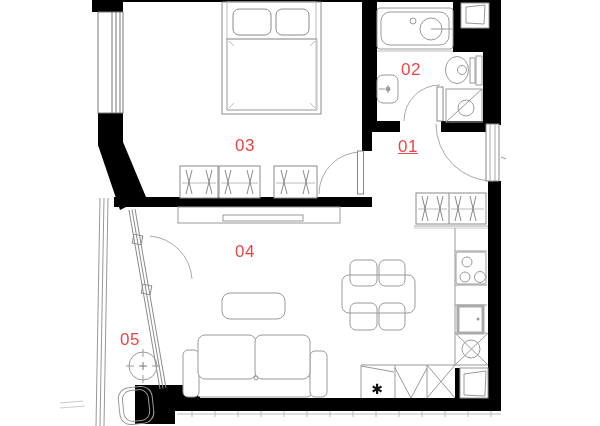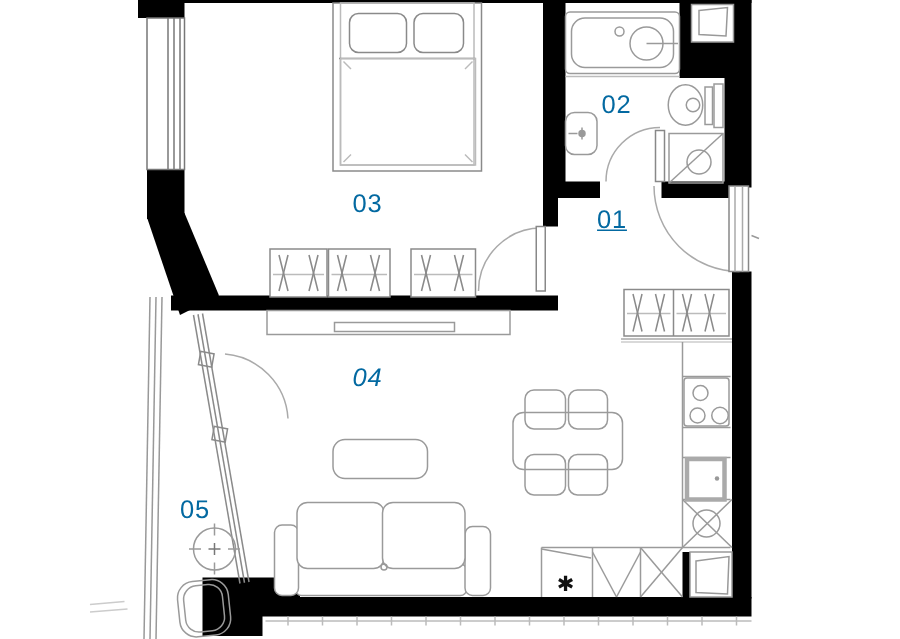--- a/index.html
+++ b/index.html
@@ -9,21 +9,21 @@
     background:#fff;
     font-family:"Liberation Sans", sans-serif;
     overflow:hidden;
   }
   .plan svg{position:absolute;left:0;top:0;}
   .room-label{
     position:absolute;
     transform:translate(-50%,-50%);
     font-size:17px;
     letter-spacing:0.5px;
-    color:#0369a1;
+    color:#ef4444;
     user-select:none;
     white-space:nowrap;
   }
 </style>
 </head>
 <body>
 
 <div class="plan">
 
 <svg width="600" height="426" viewBox="0 0 600 426">
@@ -275,17 +275,17 @@
   </g>
   <g stroke="#ccc" stroke-width="1">
     <line x1="60" y1="403" x2="83" y2="401"></line>
     <line x1="60" y1="408" x2="85" y2="406"></line>
   </g>
 
 </svg>
 
   <div class="room-label" style="left:408px; top:147px;text-decoration:underline;">01</div>
   <div class="room-label" style="left:411px; top:70px;">02</div>
-  <div class="room-label" style="left:245px; top:136px;">03</div>
-  <div class="room-label" style="left:245px; top:252px;font-style:italic;">04</div>
+  <div class="room-label" style="left:245px; top:146px;">03</div>
+  <div class="room-label" style="left:245px; top:252px;">04</div>
   <div class="room-label" style="left:130px; top:340px;">05</div>
 
 </div>
 
 </body></html>

